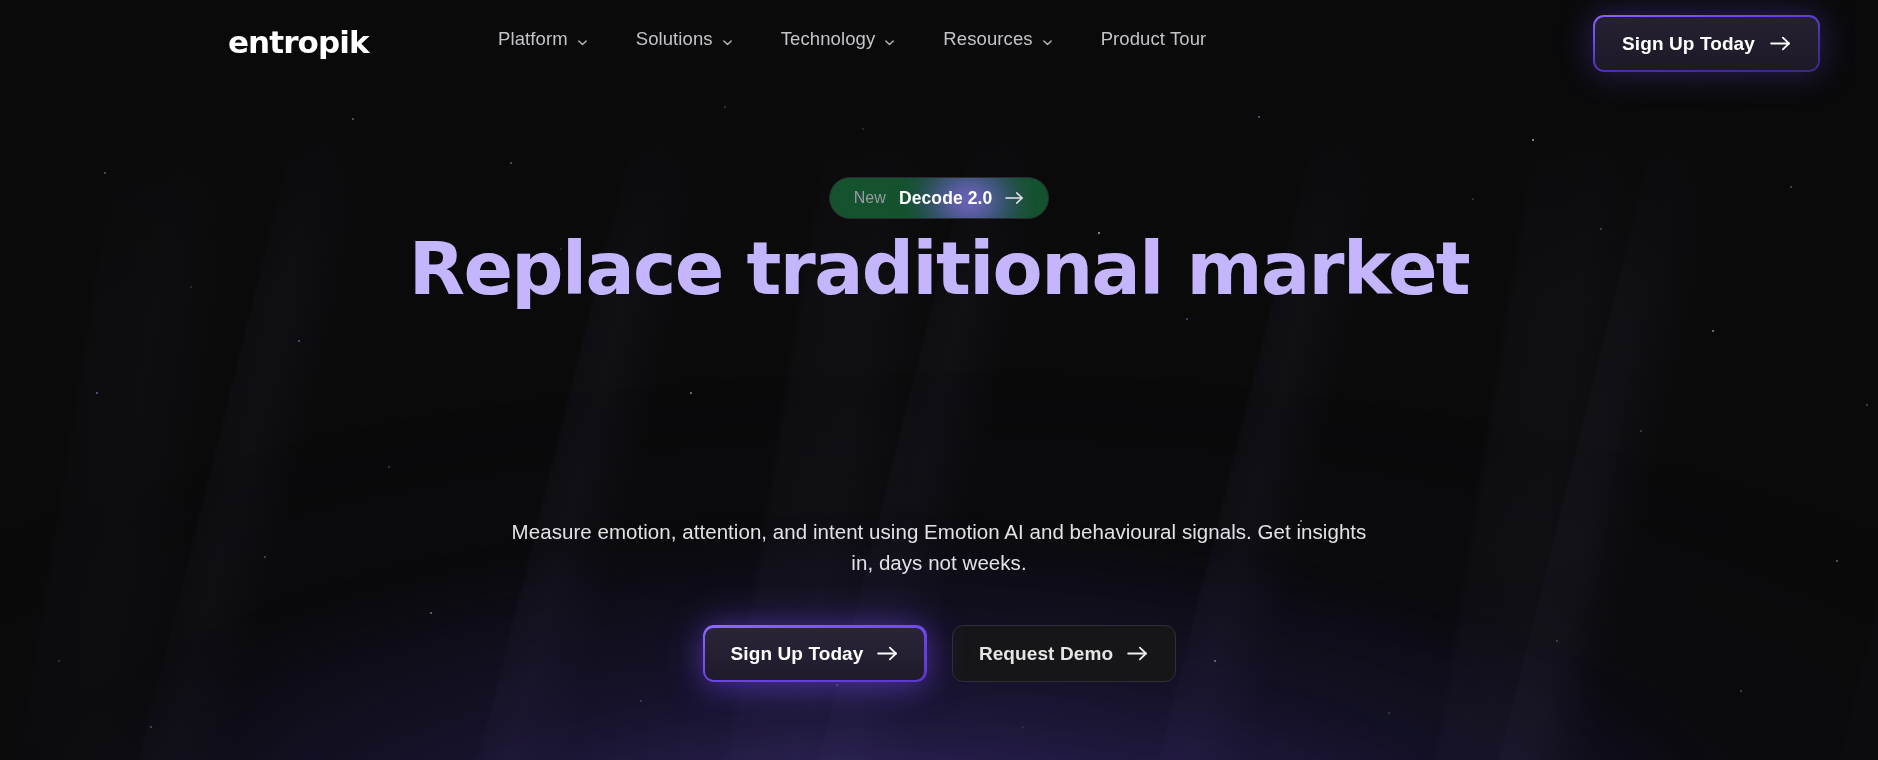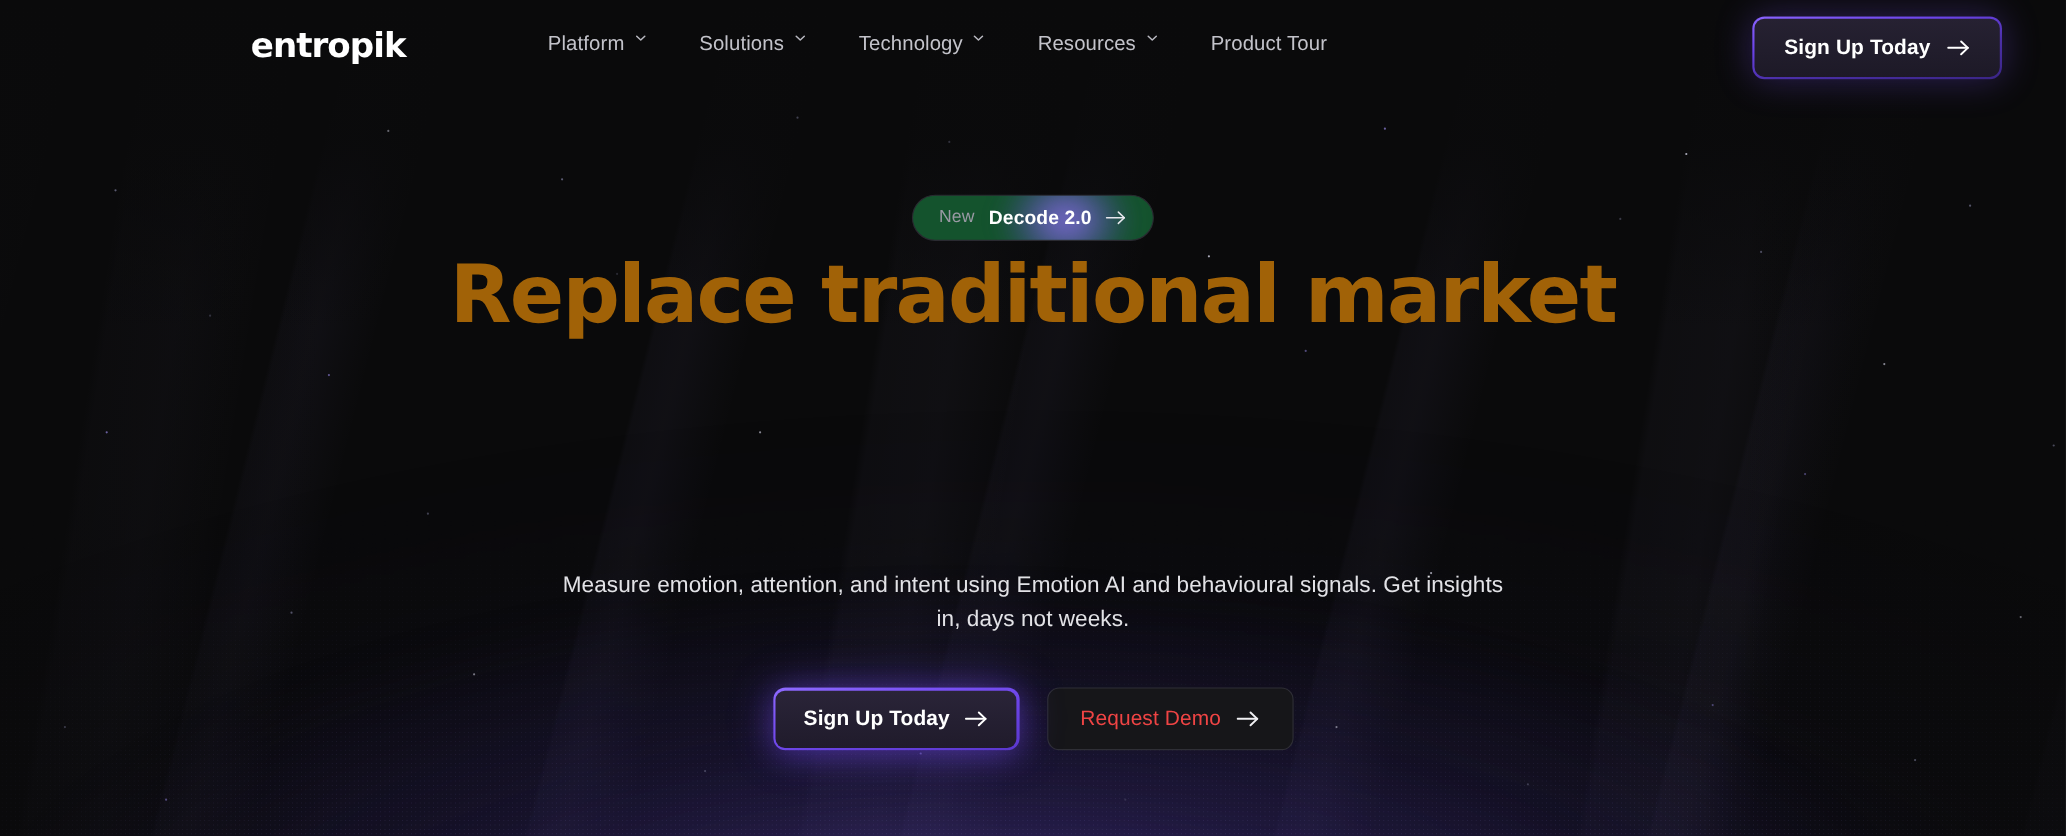--- a/index.html
+++ b/index.html
@@ -156,21 +156,21 @@
   .nav-links {
     position:absolute;
     left:498px;
     top:30px;
     display:flex;
     align-items:center;
     gap:48px;
   }
   .nav-item {
     display:flex;
-    align-items:flex-start;
+    align-items:flex-end;
     gap:9px;
     color:#c3c3ca;
     font-size:18.5px;
     letter-spacing:0.1px;
     cursor:pointer;
     line-height:1;
     white-space:nowrap;
   }
   .chev {
     display:inline-block;
@@ -267,21 +267,21 @@
     color:#ffffff;
     font-size:17.5px;
     font-weight:700;
     letter-spacing:0.1px;
   }
 
   .headline {
     position:absolute;
     top:228px;
     left:0; right:0;
-    color:#a16207;
+    color:#c4b5fd;
     font-size:73px;
     font-weight:700;
     line-height:1.115;
     letter-spacing:-1.6px;
     font-family:"DejaVu Sans", sans-serif;
   }
   .headline span { display:block; }
 
   .subhead {
     position:absolute;
@@ -339,23 +339,23 @@
     border-radius:11px;
     border:1.5px solid #2f2f36;
     background:#161619;
     display:flex;
     align-items:center;
     justify-content:center;
     gap:14px;
     cursor:pointer;
   }
   .cta-secondary-label {
-    color:#ef4444;
+    color:#e5e5e5;
     font-size:19px;
-    font-weight:400;
+    font-weight:700;
     letter-spacing:0.1px;
     white-space:nowrap;
   }
 
   .arrow { display:inline-flex; align-items:center; }
   .arrow svg { display:block; }
 </style>
 </head>
 <body>
 

